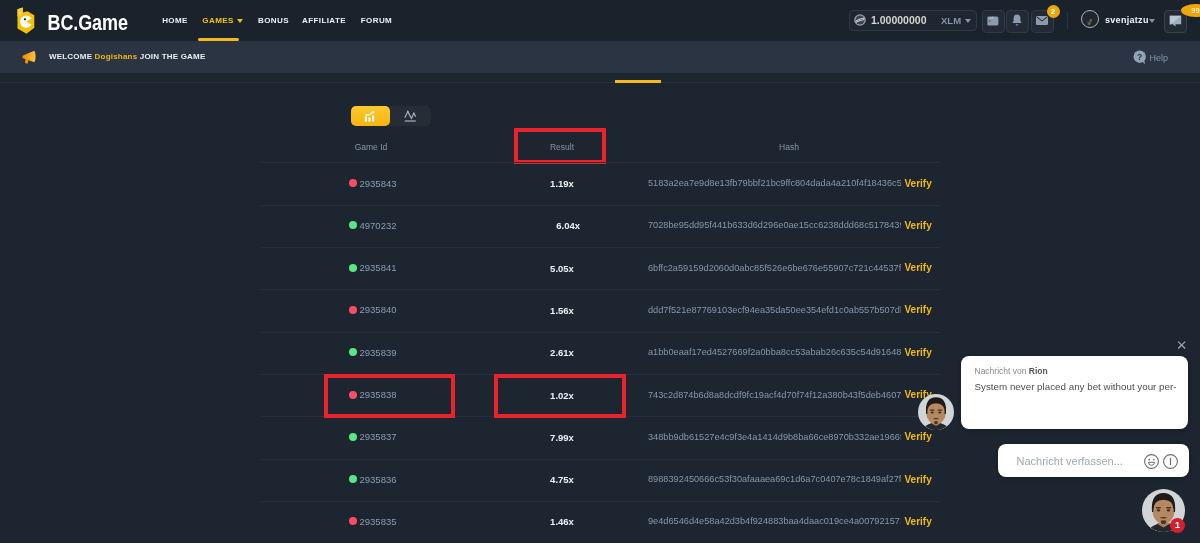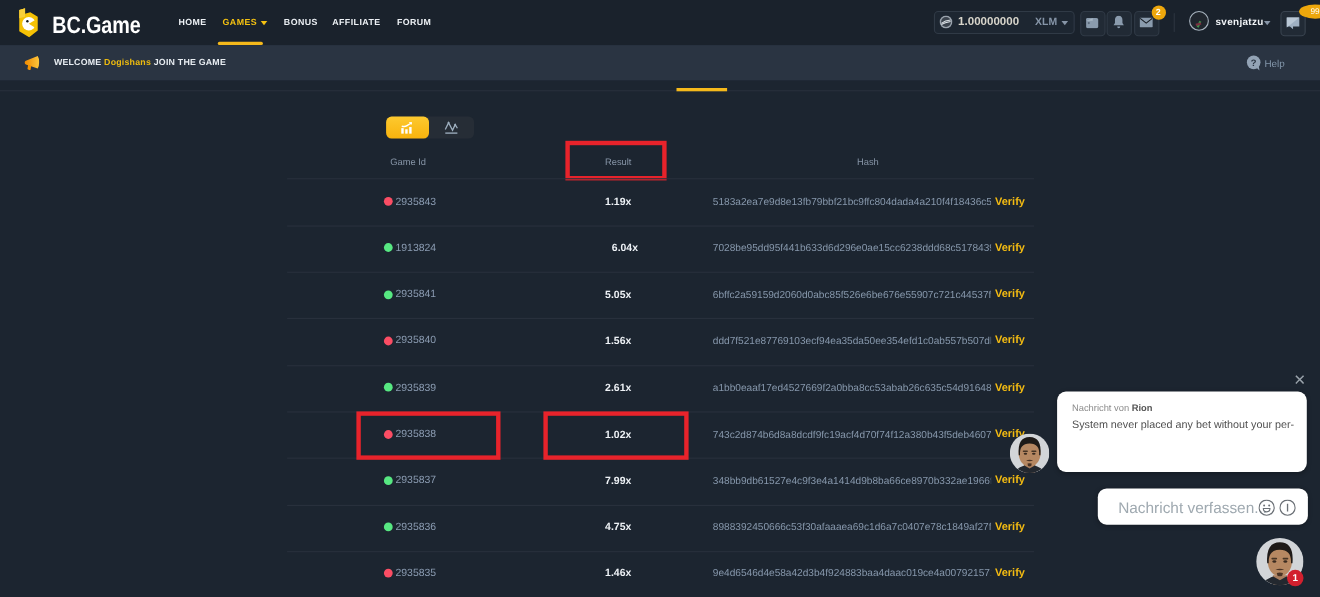--- a/index.html
+++ b/index.html
@@ -124,21 +124,21 @@
   <div class="abs redrect" style="left:514px;top:128px;width:84px;height:28px;"></div>
   <div id="rows">
   <div class="abs row-sep" style="top:162.4px;"></div>
   <div class="abs dot" style="left:349px;top:179.0px;background:#fb4d64;"></div>
   <div class="abs gid" style="left:359.5px;top:177.5px;">2935843</div>
   <div class="abs res" style="left:522px;top:178.0px;">1.19x</div>
   <div class="abs hash" style="left:648px;top:178.0px;">5183a2ea7e9d8e13fb79bbf21bc9ffc804dada4a210f4f18436c5e48292</div>
   <div class="abs verify" style="left:904.5px;top:177.5px;">Verify</div>
   <div class="abs row-sep" style="top:204.7px;"></div>
   <div class="abs dot" style="left:349px;top:221.3px;background:#57e882;"></div>
-  <div class="abs gid" style="left:359.5px;top:219.8px;">1913824</div>
+  <div class="abs gid" style="left:359.5px;top:219.8px;">4970232</div>
   <div class="abs res" style="left:500px;top:220.3px;text-align:right;">6.04x</div>
   <div class="abs hash" style="left:648px;top:220.3px;">7028be95dd95f441b633d6d296e0ae15cc6238ddd68c5178439d48292aa</div>
   <div class="abs verify" style="left:904.5px;top:219.8px;">Verify</div>
   <div class="abs row-sep" style="top:247.0px;"></div>
   <div class="abs dot" style="left:349px;top:263.6px;background:#57e882;"></div>
   <div class="abs gid" style="left:359.5px;top:262.1px;">2935841</div>
   <div class="abs res" style="left:522px;top:262.6px;">5.05x</div>
   <div class="abs hash" style="left:648px;top:262.6px;">6bffc2a59159d2060d0abc85f526e6be676e55907c721c44537f942cc88</div>
   <div class="abs verify" style="left:904.5px;top:262.1px;">Verify</div>
   <div class="abs row-sep" style="top:289.3px;"></div>
@@ -199,21 +199,21 @@
       <rect x="20.6" y="16.3" width="5" height="1.5" rx="0.75" fill="#473525"></rect>
       <ellipse cx="15" cy="19.6" rx="1.7" ry="1" fill="#3a2b20"></ellipse>
       <ellipse cx="23" cy="19.6" rx="1.7" ry="1" fill="#3a2b20"></ellipse>
       <path d="M15.6 26 Q19 24.8 22.4 26 Q19 27.4 15.6 26 Z" fill="#4a3325"></path>
       <path d="M17 29 Q19 28.2 21 29 L20.6 31.4 Q19 32.3 17.4 31.4 Z" fill="#4a3325"></path>
       <path d="M2 38 Q6.5 32 13.5 30 L13.5 38 Z M36 38 Q31.5 32 24.5 30 L24.5 38 Z" fill="#d2d5d8"></path>
       <path d="M3.5 38 Q8 32.5 14 30.8 L19 33.8 L24 30.8 Q30 32.5 34.5 38 Z" fill="#23282f"></path>
     </g>
   </svg>
   <div class="abs card" style="left:998px;top:443.5px;width:190.5px;height:33px;"></div>
-  <div class="abs" style="left:1016.5px;top:456px;font-size:14px;color:#9fa9b0;height:11px;line-height:11px;">Nachricht verfassen...</div>
+  <div class="abs" style="left:1016.5px;top:456px;font-size:11px;color:#9fa9b0;height:11px;line-height:11px;">Nachricht verfassen...</div>
   <svg class="abs" style="left:1143.5px;top:453.5px" width="15" height="15" viewBox="0 0 15 15">
     <circle cx="7.5" cy="7.5" r="6.9" stroke="#6b7076" stroke-width="1.1" fill="none"></circle>
     <circle cx="5.2" cy="5.6" r="0.9" fill="#6b7076"></circle>
     <circle cx="9.8" cy="5.6" r="0.9" fill="#6b7076"></circle>
     <path d="M4.5 8.3 L10.5 8.3 A3 3 0 0 1 4.5 8.3 Z" stroke="#6b7076" stroke-width="1" fill="none"></path>
   </svg>
   <svg class="abs" style="left:1162.5px;top:453.5px" width="15" height="15" viewBox="0 0 15 15">
     <circle cx="7.5" cy="7.5" r="6.9" stroke="#6b7076" stroke-width="1.1" fill="none"></circle>
     <path d="M7.5 4 L7.5 11" stroke="#6b7076" stroke-width="1.2"></path>
   </svg>

